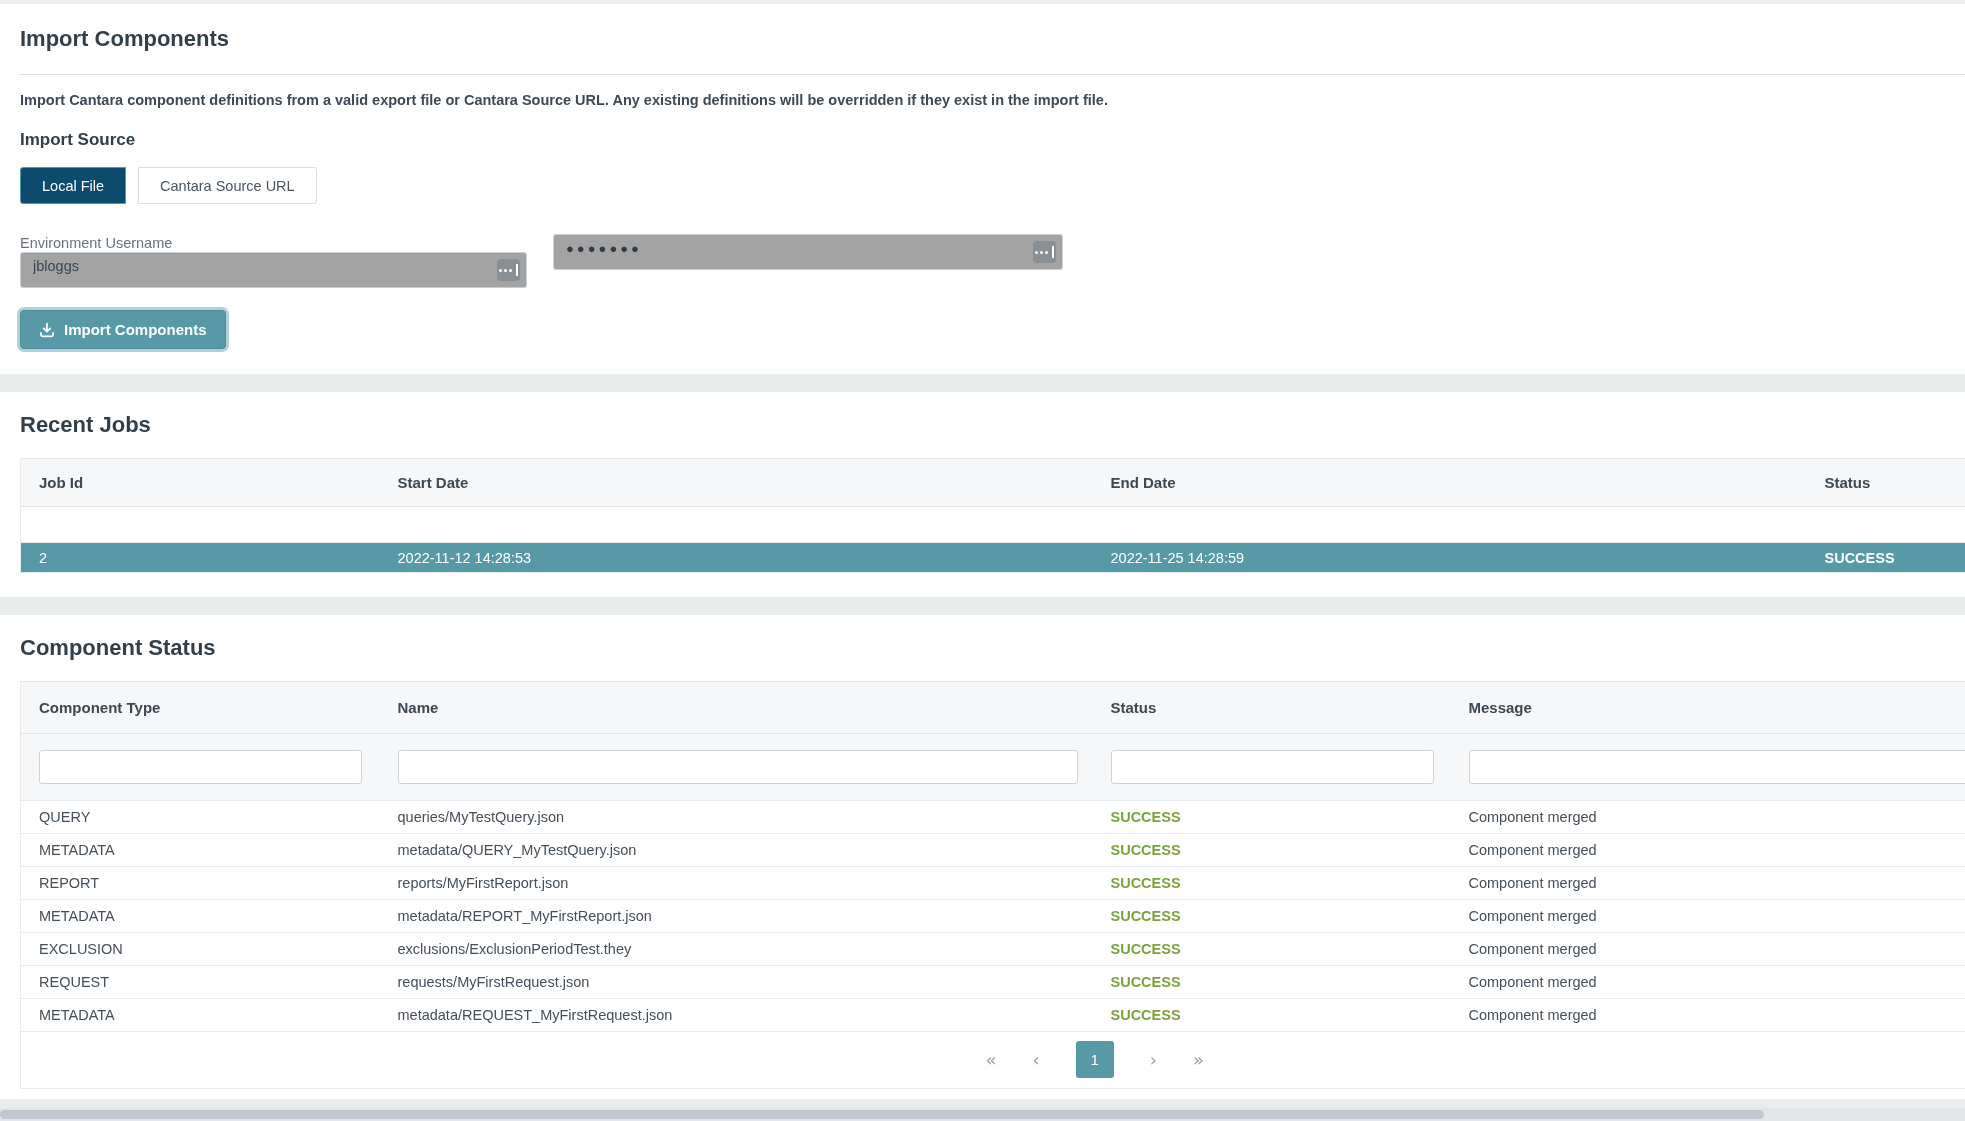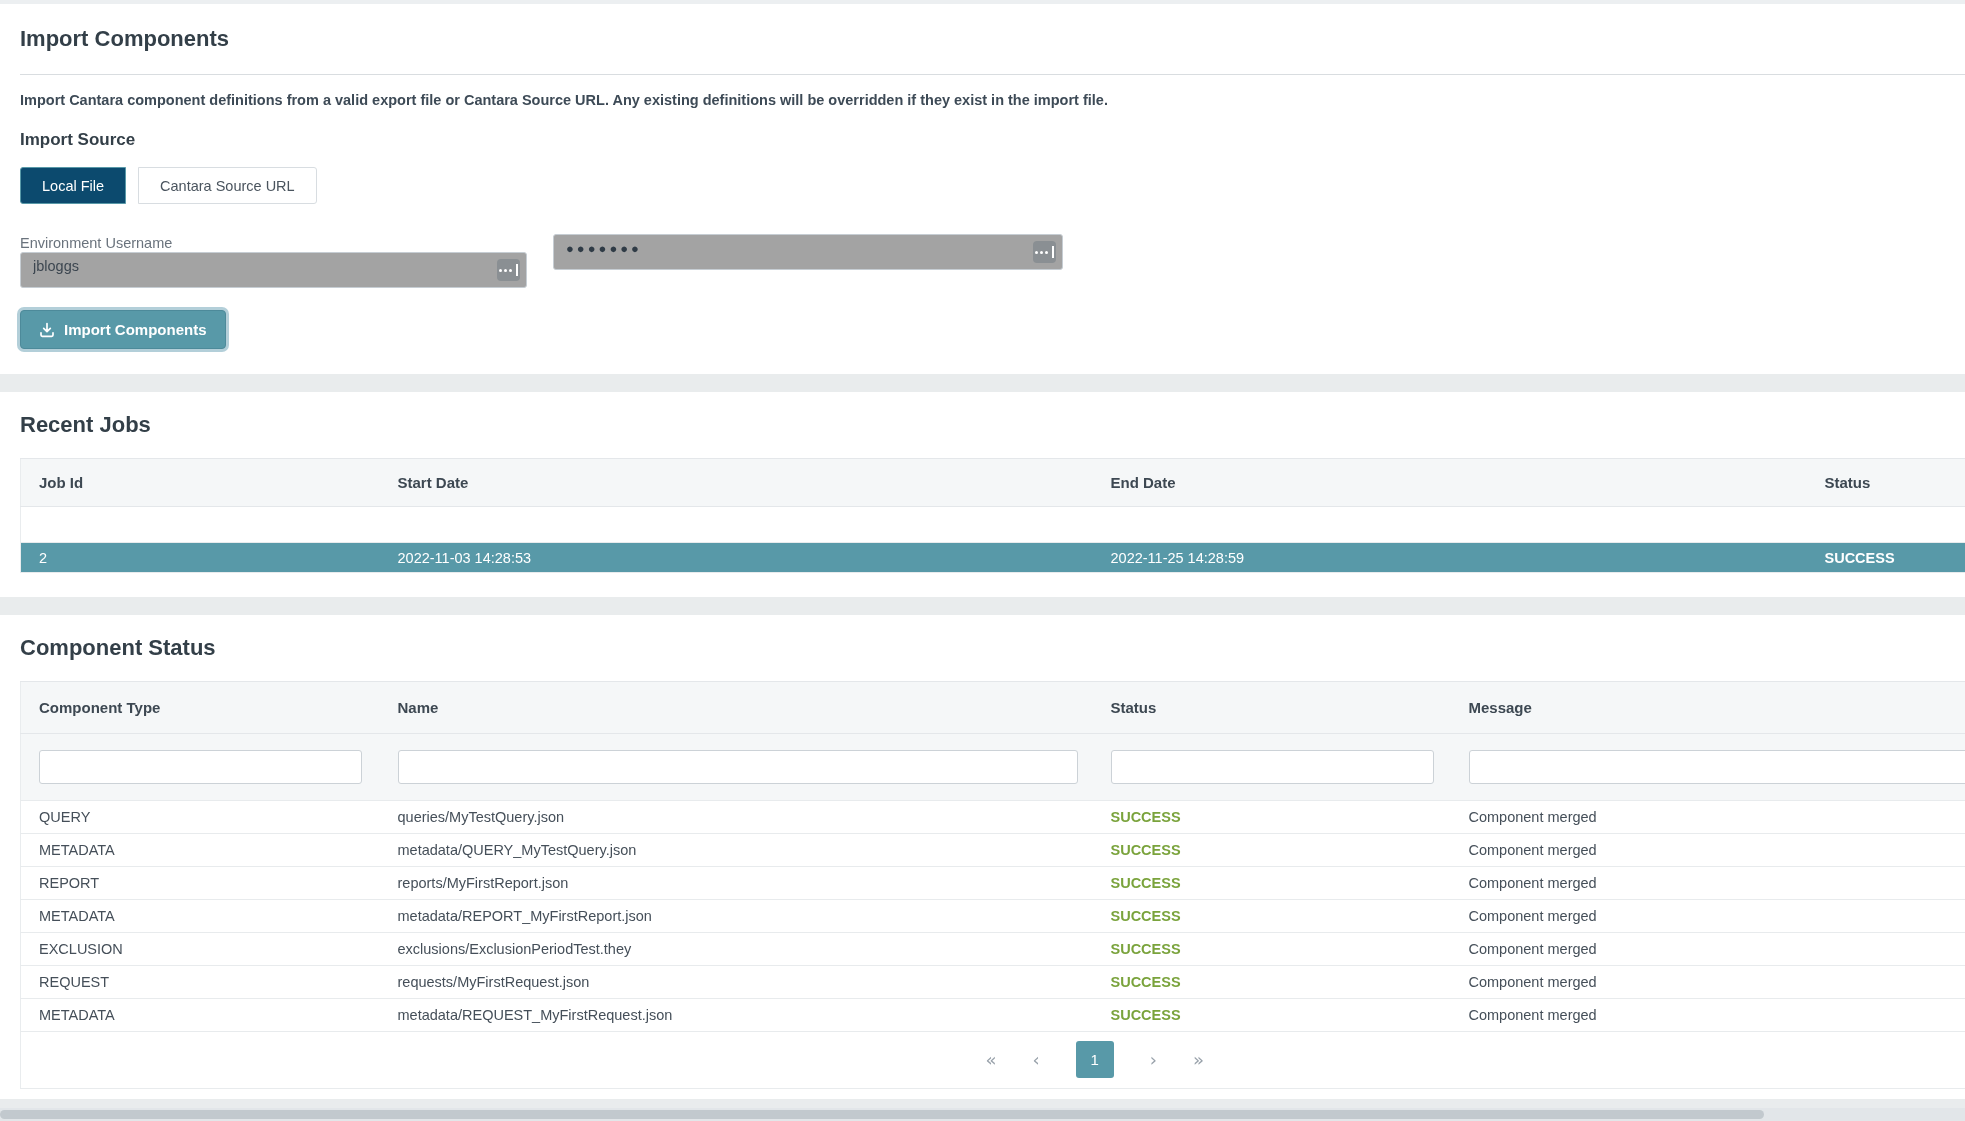--- a/index.html
+++ b/index.html
@@ -215,21 +215,21 @@
       </thead>
       <tbody>
         <tr class="empty-row">
           <td></td>
             <td></td>
             <td></td>
             <td></td>
         </tr>
         <tr class="selected-row">
           <td>2</td>
-          <td>2022-11-03 14:28:53</td>
+          <td>2022-11-12 14:28:53</td>
           <td>2022-11-25 14:28:59</td>
           <td class="status-cell">SUCCESS</td>
         </tr>
       </tbody>
     </table>
   </div>
 
   <div class="gap"></div>
 
   <div class="panel" id="component-status-panel">

